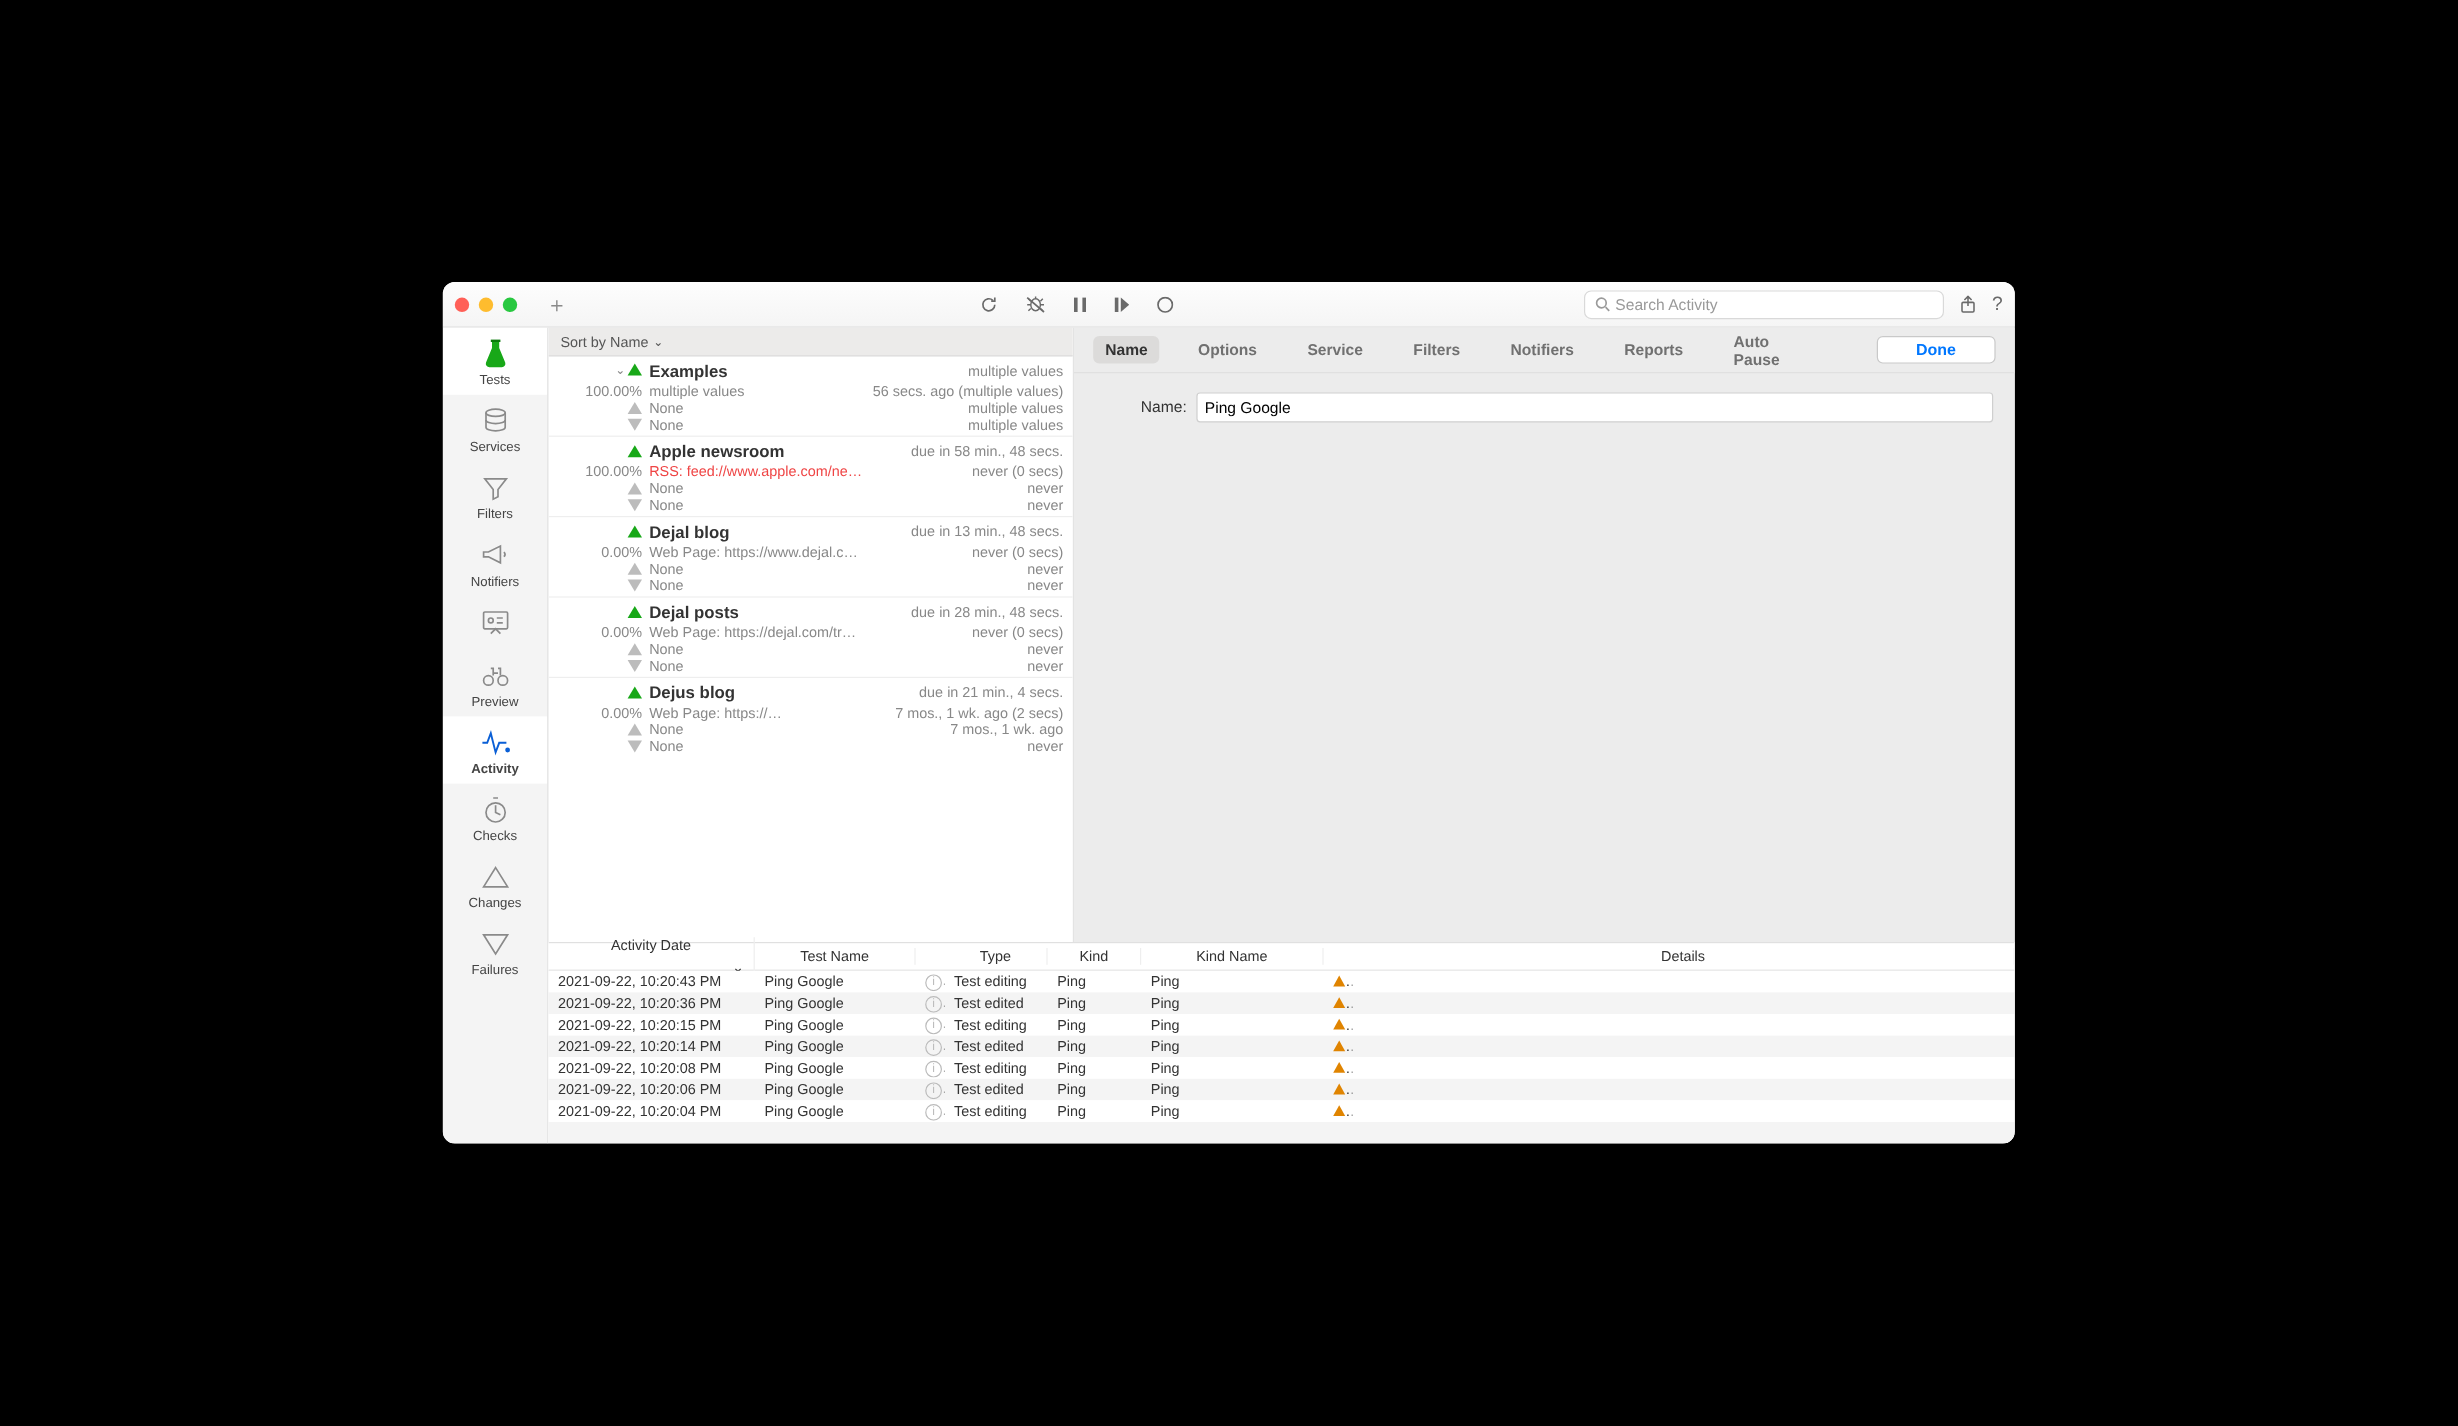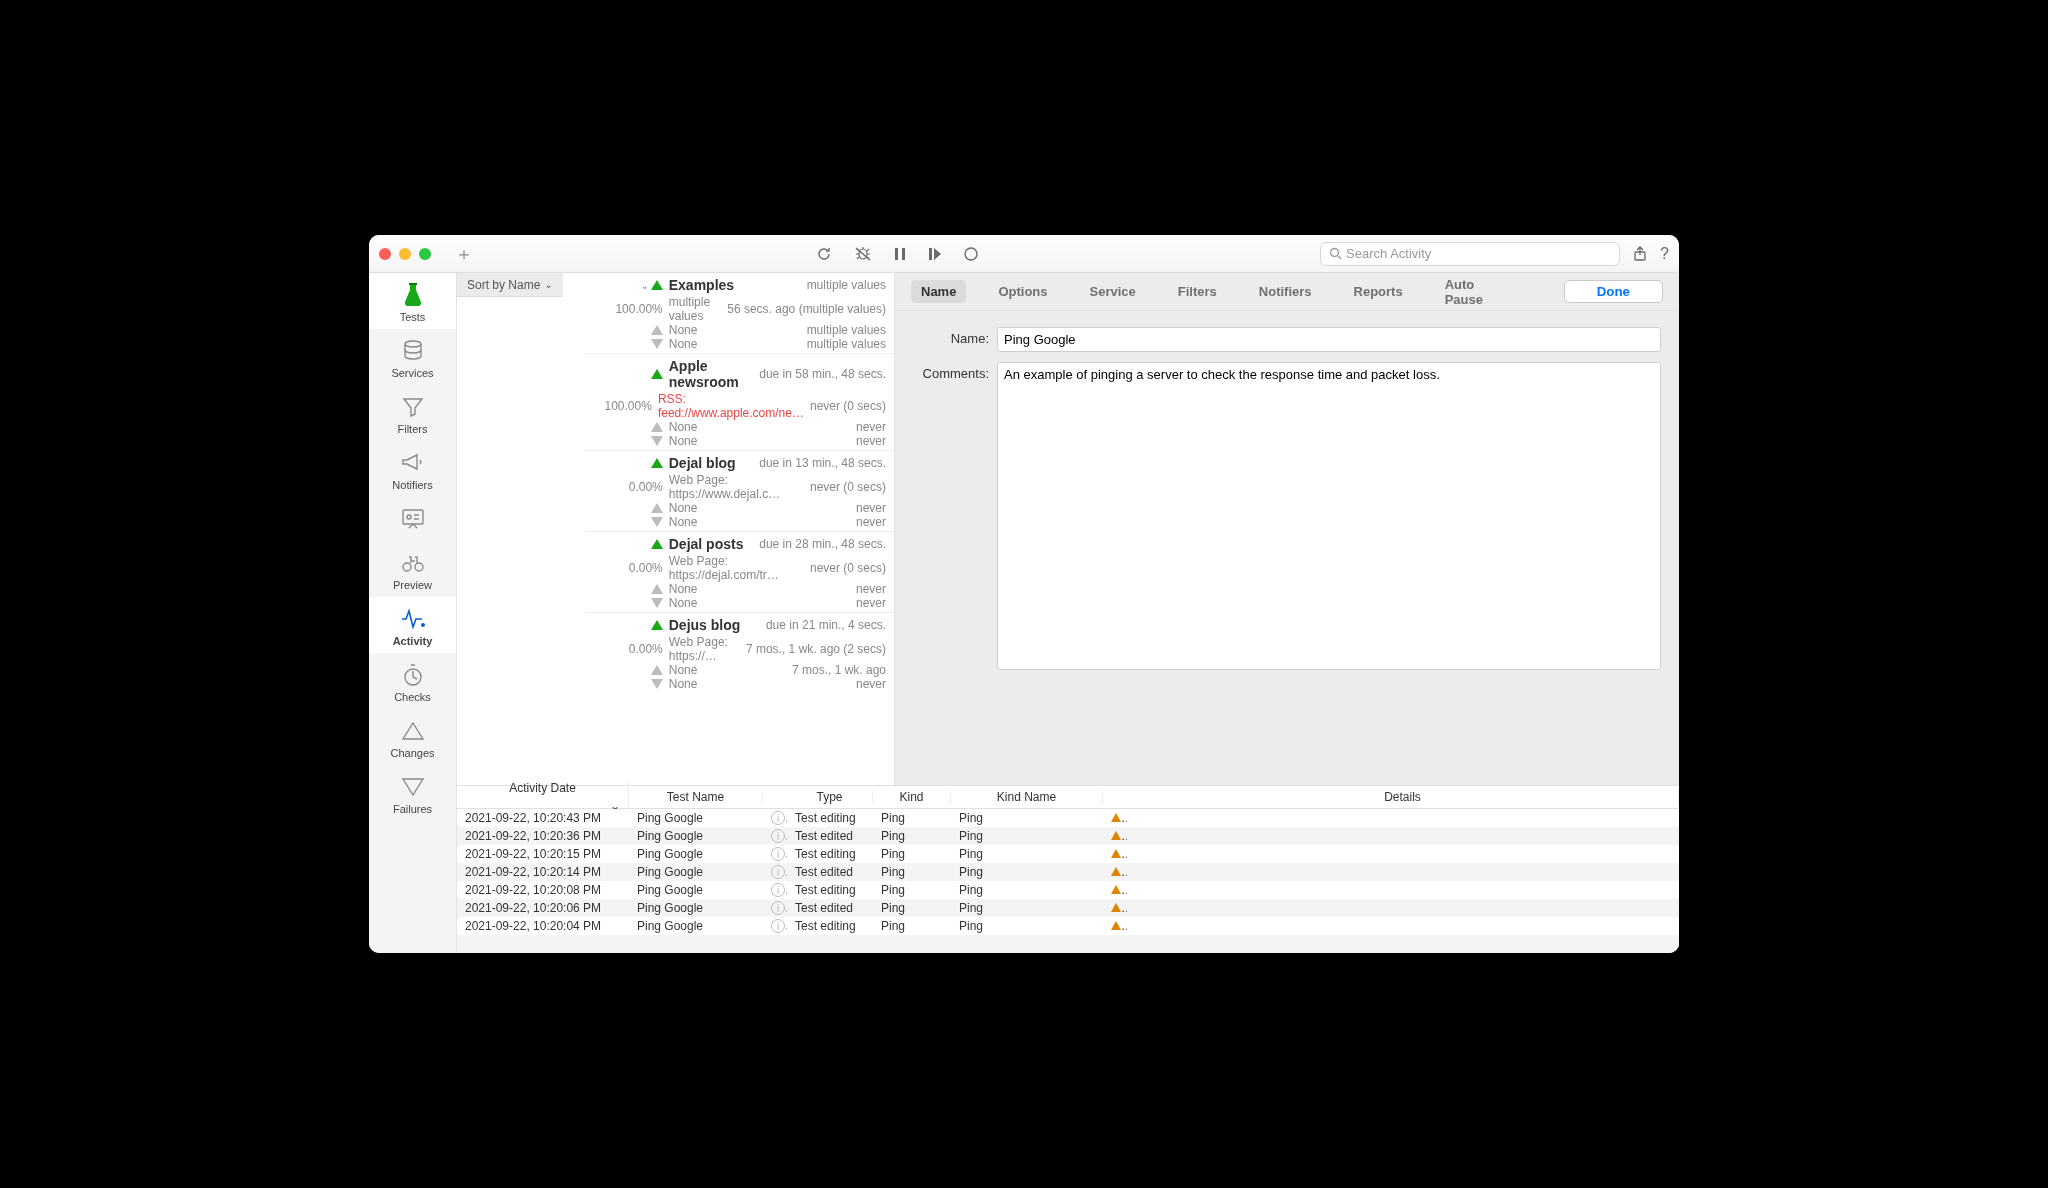--- a/index.html
+++ b/index.html
@@ -61,23 +61,22 @@
   .sidebar-item {
     width:100%; text-align:center; padding:8px 0 6px;
     cursor:pointer;
   }
   .sidebar-item.selected { background:#fff; }
   .sidebar-item .icon { height:28px; display:flex; align-items:center; justify-content:center; color:#7a7a7a;}
   .sidebar-item .label { font-size:11px; color:#444; margin-top:2px;}
   .sidebar-item.tests .icon { color:#18a818; }
   
   .tests-pane {
-    width:438px; display:flex; flex-direction:row; border-right:1px solid #e3e3e3;
+    width:438px; display:flex; flex-direction:column; border-right:1px solid #e3e3e3;
     overflow:hidden;
-    gap:22px;
   }
   .sort-header {
     height:24px; background:#ecebea; border-bottom:1px solid #ddd;
     display:flex; align-items:center; padding:0 10px; color:#555; font-size:12px;
     gap:4px; cursor:pointer;
   }
   .tests-list { flex:1; overflow-y:auto; }
   .test-item { padding:4px 8px 2px 8px; border-top:1px solid #eee;}
   .test-item:first-child { border-top:0; }
   .test-row { display:flex; align-items:center; gap:6px; }
@@ -468,24 +467,20 @@
             <span class="tab">Reports</span>
             <span class="tab">Auto Pause</span>
             <span class="spacer"></span>
             <button class="done-btn">Done</button>
           </div>
           <div class="form-area">
             <div class="form-row">
               <label>Name:</label>
               <input type="text" value="Ping Google" style="">
             </div>
-            <div class="form-row">
-              <label>Comments:</label>
-              <textarea style="">An example of pinging a server to check the response time and packet loss.</textarea>
-            </div>
           </div>
         </div>
       </div>
 
       <div class="activity-area">
         <div class="activity-head">
           <div class="col col-date">
             <span>Activity Date</span>
             <span style="margin-left:auto;">⌄</span>
           </div>

